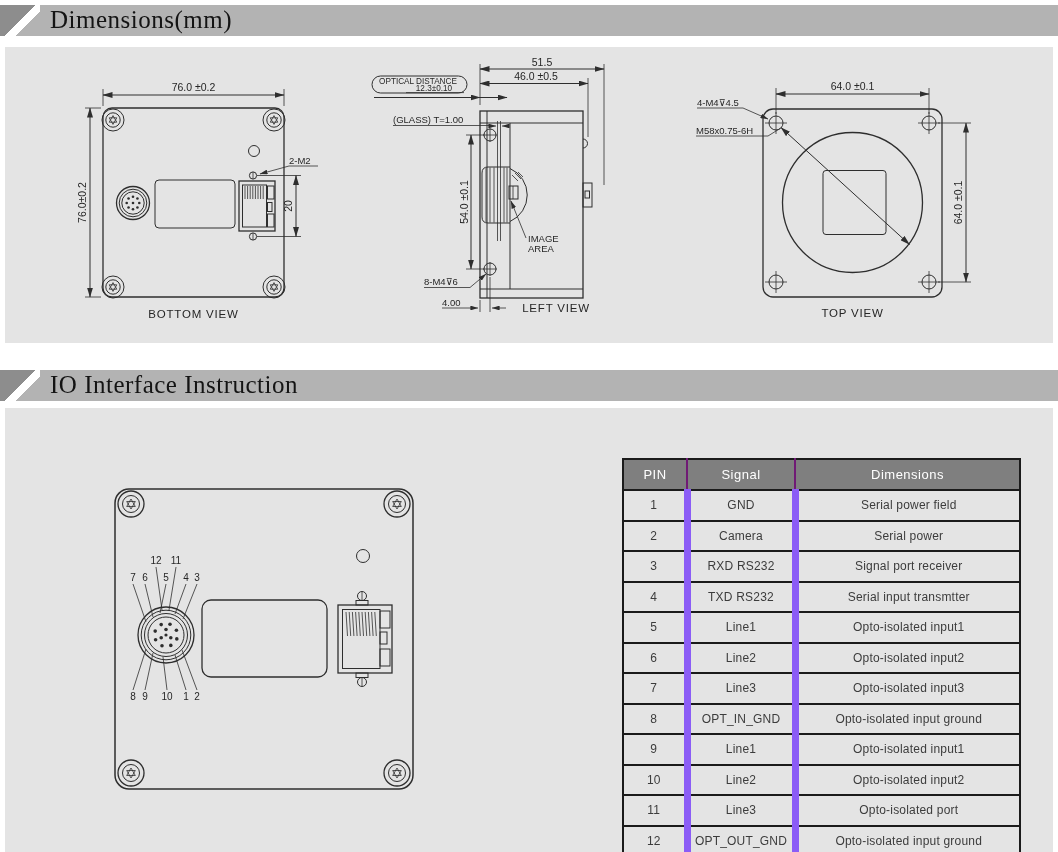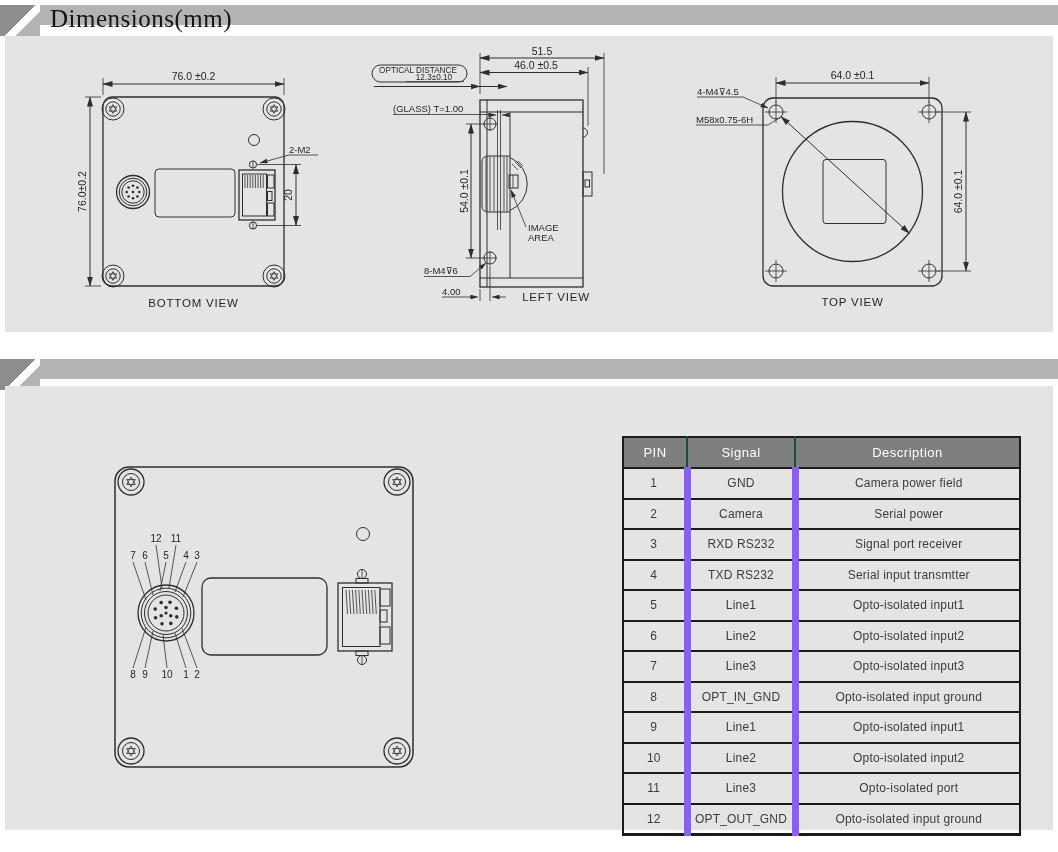--- a/index.html
+++ b/index.html
@@ -1,17 +1,17 @@
 <!DOCTYPE html>
 <html><head>
 <meta charset="utf-8">
 <style>
   html,body{margin:0;padding:0;background:#fff;}
   body{width:1058px;height:852px;position:relative;font-family:"Liberation Sans",sans-serif;}
-  .section-bar{height:20px;background:#b3b3b3;display:flex;align-items:flex-start;position:relative;}
+  .section-bar{height:31px;background:#b3b3b3;display:flex;align-items:flex-end;position:relative;}
   .bar-1{margin-top:5px;}
   .bar-2{margin-top:27px;}
   .emblem{width:40px;height:31px;flex:0 0 40px;
     background:linear-gradient(135deg,#8d8d8d 0 50%,#ffffff 50% 66%,#b3b3b3 66% 100%);}
   .section-title{font-family:"Liberation Serif",serif;font-weight:normal;font-size:25px;
     color:#141414;margin:0 0 2px 10px;letter-spacing:0.5px;}
   .panel{margin:0 5px;background:#e4e4e4;position:relative;}
   .panel-1{margin-top:11px;height:296px;}
   .panel-2{margin-top:7px;height:444px;}
   svg{position:absolute;overflow:visible;}
@@ -19,21 +19,21 @@
   .ln{fill:none;stroke:#2e2e2e;stroke-width:1.3;}
   .md{fill:none;stroke:#2e2e2e;stroke-width:1;}
   .thin{fill:none;stroke:#2e2e2e;stroke-width:0.8;}
   .dot{fill:#2e2e2e;stroke:none;}
   .cap{font-size:11.5px;letter-spacing:0.8px;}
   .dimtxt{font-size:10.5px;}
   .lbl{font-size:9.5px;}
   .io-table{position:absolute;left:617px;top:50px;width:397px;border-collapse:collapse;
     border:2px solid #1b1b1b;border-bottom-width:3px;table-layout:fixed;}
   .io-table th{background:#7f7f7f;color:#fff;font-weight:normal;font-size:13px;height:27px;
-    letter-spacing:0.5px;border-left:2px solid #14532d;}
+    letter-spacing:0.5px;border-left:2px solid #701a75;}
   .io-table td{font-size:12px;color:#3c3c3c;text-align:center;height:26.5px;
     border-top:2px solid #1b1b1b;border-left:7px solid #8b5cf6;letter-spacing:0.2px;}
   .io-table th:first-child,.io-table td:first-child{border-left:none;}
   .col-pin{width:64px;}.col-sig{width:108px;}.col-desc{width:225px;}
 </style>
 </head>
 <body>
 
 <div class="section-bar bar-1">
   <div class="emblem"></div>
@@ -265,20 +265,21 @@
         <line class="thin" x1="258" y1="212" x2="291" y2="212"></line>
       <line class="md" x1="286" y1="53" x2="286" y2="212" marker-start="url(#at)" marker-end="url(#at)"></line>
       <text class="dimtxt" transform="translate(282,132.5) rotate(-90)" text-anchor="middle">64.0 ±0.1</text>
     </g>
     <text class="cap" x="172.5" y="247" text-anchor="middle">TOP VIEW</text>
   </svg>
 </div>
 
 <div class="section-bar bar-2">
   <div class="emblem"></div>
+  <h1 class="section-title">IO Interface Instruction</h1>
 </div>
 
 <div class="panel panel-2">
 
   <svg style="left:85px;top:52px" width="360" height="360" viewBox="0 0 360 360">
     <defs>
       <marker id="ai" viewBox="0 0 10 6" refX="9.5" refY="3" markerWidth="10" markerHeight="6" orient="auto-start-reverse">
         <path d="M0,0L10,3L0,6z" fill="#2e2e2e"></path>
       </marker>
     </defs>
@@ -388,28 +389,28 @@
   <table class="io-table">
     <colgroup>
         <col class="col-pin">
         <col class="col-sig">
         <col class="col-desc">
       </colgroup>
     <thead>
       <tr>
         <th>PIN</th>
         <th>Signal</th>
-        <th>Description</th>
+        <th>Dimensions</th>
       </tr>
     </thead>
     <tbody>
       <tr>
           <td>1</td>
           <td>GND</td>
-          <td>Camera power field</td>
+          <td>Serial power field</td>
         </tr>
       <tr>
           <td>2</td>
           <td>Camera</td>
           <td>Serial power</td>
         </tr>
       <tr>
           <td>3</td>
           <td>RXD RS232</td>
           <td>Signal port receiver</td>

